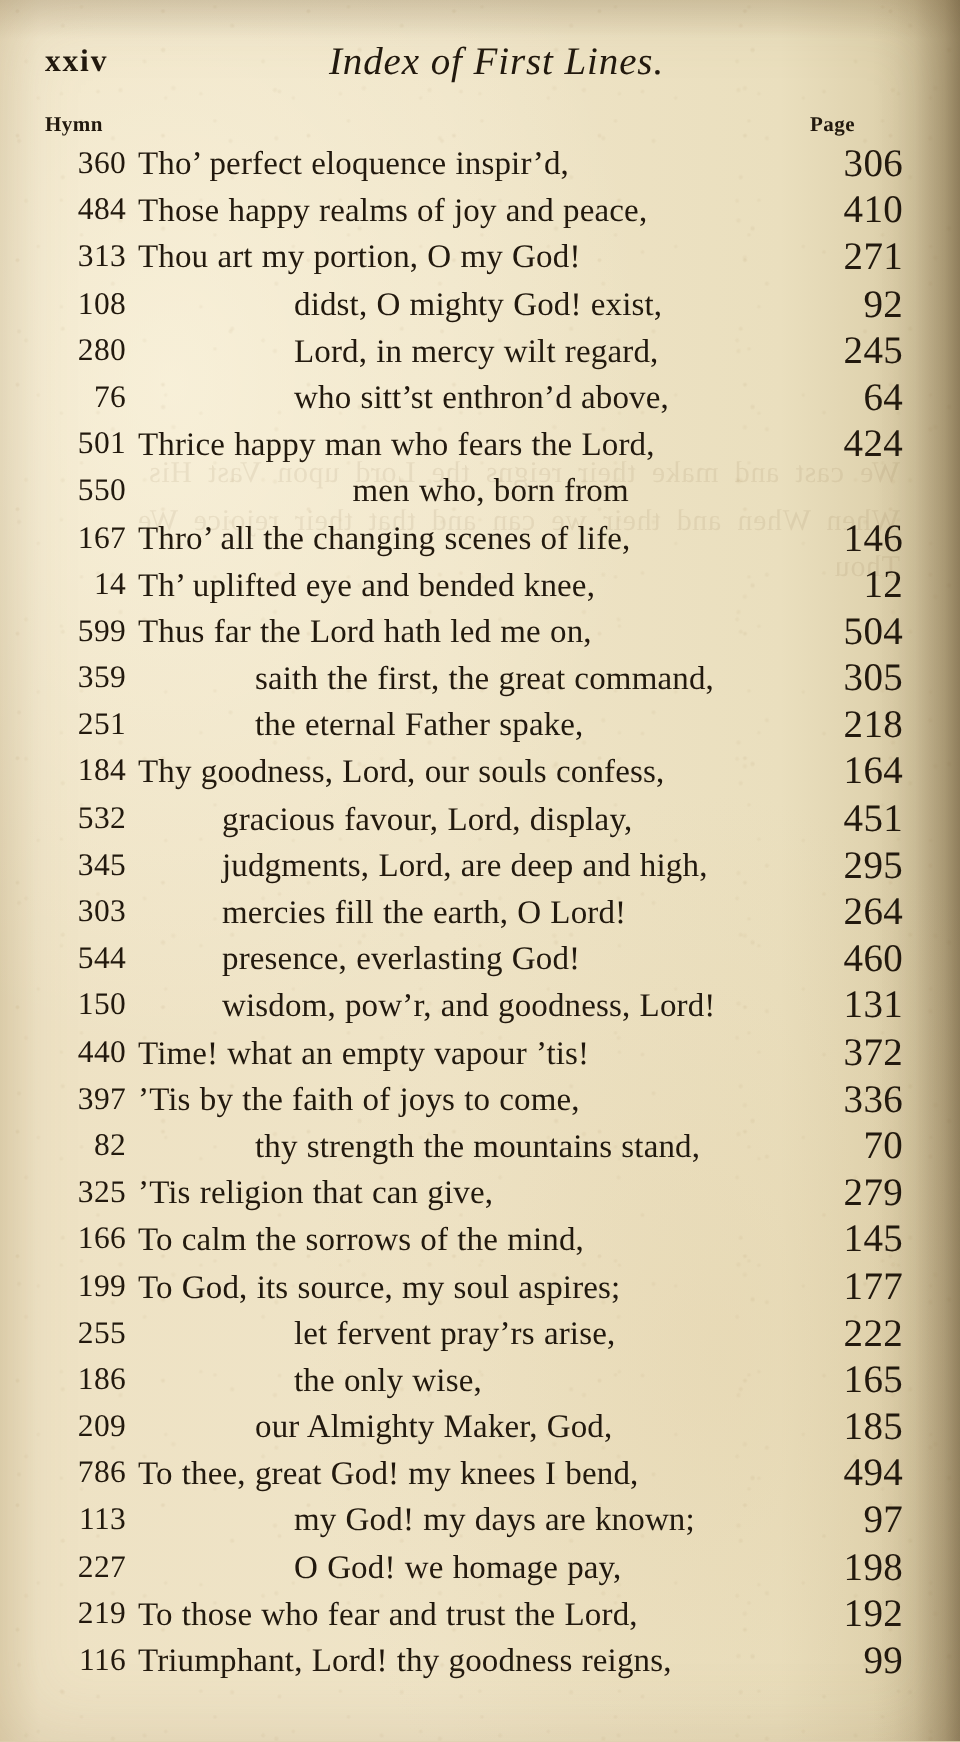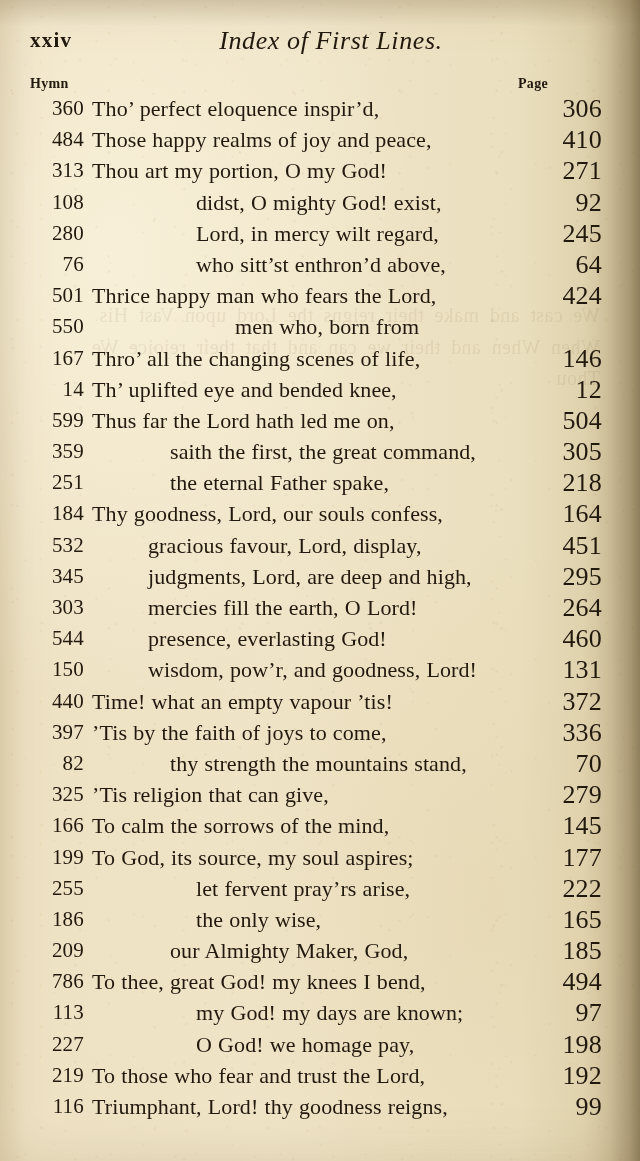--- a/index.html
+++ b/index.html
@@ -131,21 +131,21 @@
   .caphymn {
     position: absolute;
     left: 30px;
     top: 76px;
     font-size: 14px;
     font-weight: bold;
     letter-spacing: 0.3px;
   }
   .cappage {
     position: absolute;
-    left: 518px;
+    left: 540px;
     top: 76px;
     width: 62px;
     text-align: left;
     font-size: 14px;
     font-weight: bold;
     letter-spacing: 0.3px;
   }
 
   
   .index {

